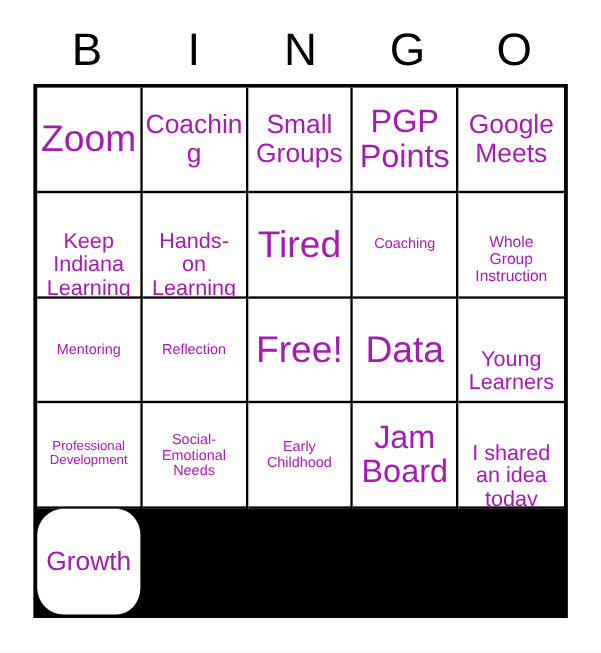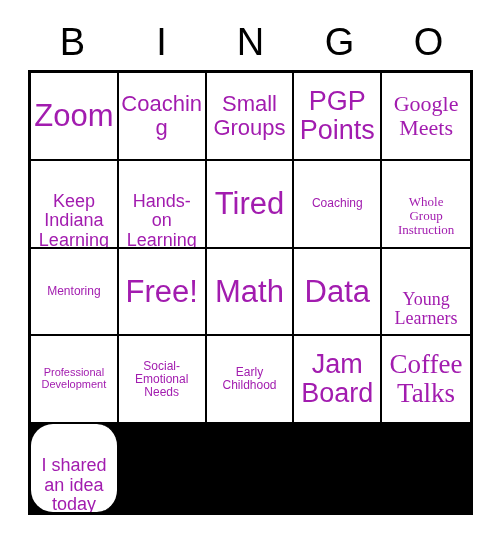--- a/index.html
+++ b/index.html
@@ -64,21 +64,20 @@
     border-bottom: 2px solid #000000;
     display: flex;
     align-items: center;
     justify-content: center;
     text-align: center;
     padding: 1px 2px;
     overflow: hidden;
   }
   .bingo-cell:nth-child(5n) {
     border-right: none;
-    font-family: Liberation Serif, serif;
   }
   .bingo-cell:nth-child(n+21) {
     border-bottom: none;
     border-radius: 22px;
   }
   .cell-text {
     display: block;
     width: 100%;
     line-height: 1.08;
     color: #a21caf;
@@ -143,25 +142,25 @@
         <span class="cell-text">Coaching</span>
       </div>
       <div class="bingo-cell fs-xs">
         <span class="cell-text">Whole
 Group
 Instruction</span>
       </div>
       <div class="bingo-cell fs-sm">
         <span class="cell-text">Mentoring</span>
       </div>
+      <div class="bingo-cell fs-sm">
+        <span class="cell-text">Reflection</span>
+      </div>
       <div class="bingo-cell fs-xxl">
         <span class="cell-text">Free!</span>
-      </div>
-      <div class="bingo-cell fs-xxl">
-        <span class="cell-text">Math</span>
       </div>
       <div class="bingo-cell fs-xxl">
         <span class="cell-text">Data</span>
       </div>
       <div class="bingo-cell fs-md">
         <span class="cell-text">Young
 Learners</span>
       </div>
       <div class="bingo-cell fs-xxs">
         <span class="cell-text">Professional
@@ -173,24 +172,23 @@
 Needs</span>
       </div>
       <div class="bingo-cell fs-sm">
         <span class="cell-text">Early
 Childhood</span>
       </div>
       <div class="bingo-cell fs-xl">
         <span class="cell-text">Jam
 Board</span>
       </div>
-      <div class="bingo-cell fs-xl">
-        <span class="cell-text">Coffee
-Talks</span>
-      </div>
       <div class="bingo-cell fs-md">
         <span class="cell-text">I shared
 an idea
 today</span>
+      </div>
+      <div class="bingo-cell fs-lg">
+        <span class="cell-text">Growth</span>
       </div>
     </div>
 
 </div>
 
 </body></html>

